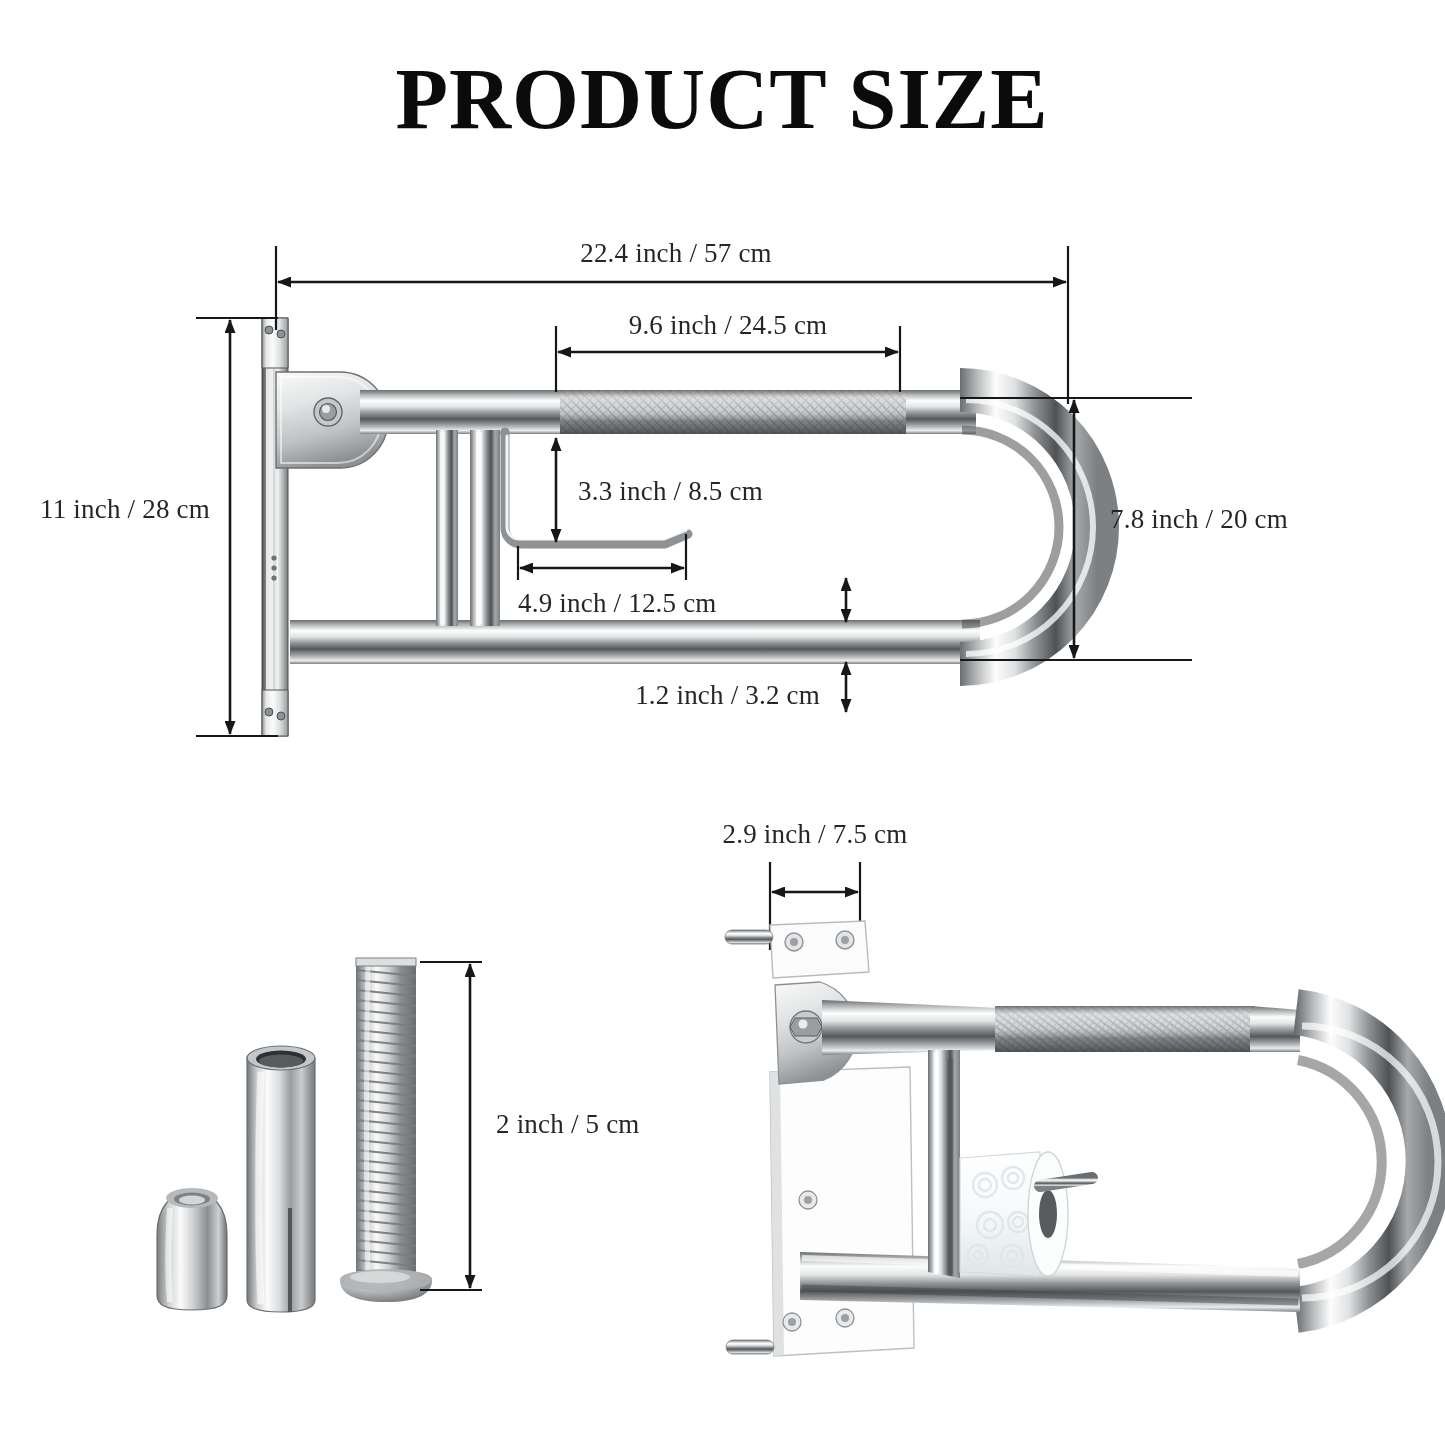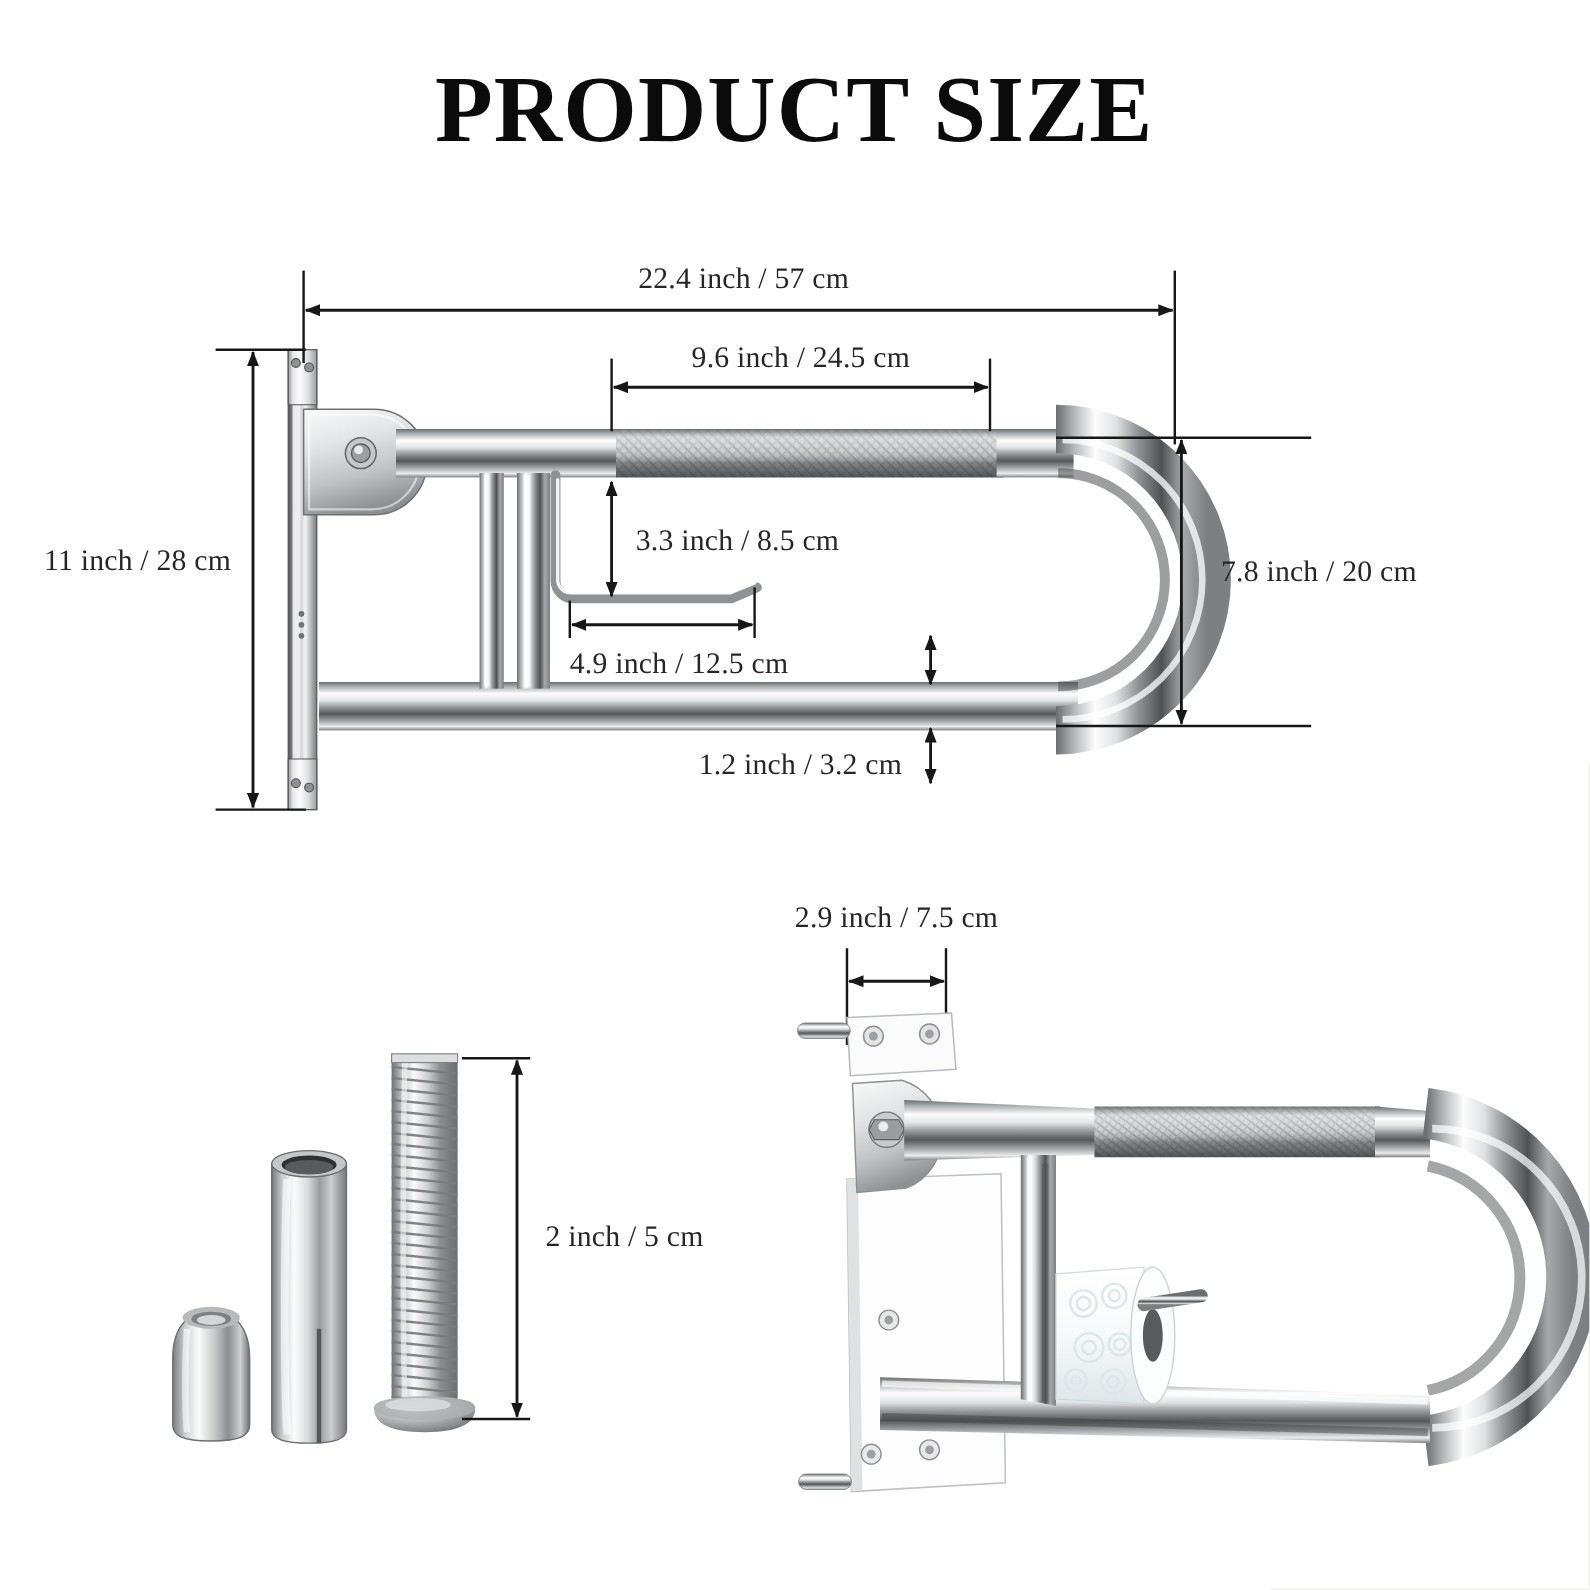--- a/index.html
+++ b/index.html
@@ -4,21 +4,21 @@
 <title>Product Size</title>
 <style>
   html,body{margin:0;padding:0;background:#ffffff;}
   body{
     width:1445px;height:1445px;
     font-family:"Liberation Serif", serif;
     color:#1a1a1a;
     overflow:hidden;
     position:relative;
   }
-  #stage{position:absolute;left:0;top:0;width:1445px;height:1445px;background:#84cc16;}
+  #stage{position:absolute;left:0;top:0;width:1445px;height:1445px;background:#fdba74;}
   svg#scene{position:absolute;left:0;top:0;width:1445px;height:1445px;display:block;}
   .dimlabel{
     font-family:"Liberation Serif", serif;
     font-size:27px;
     fill:#262626;
     letter-spacing:0.2px;
   }
   .title-txt{
     font-family:"Liberation Serif", serif;
     font-weight:bold;

